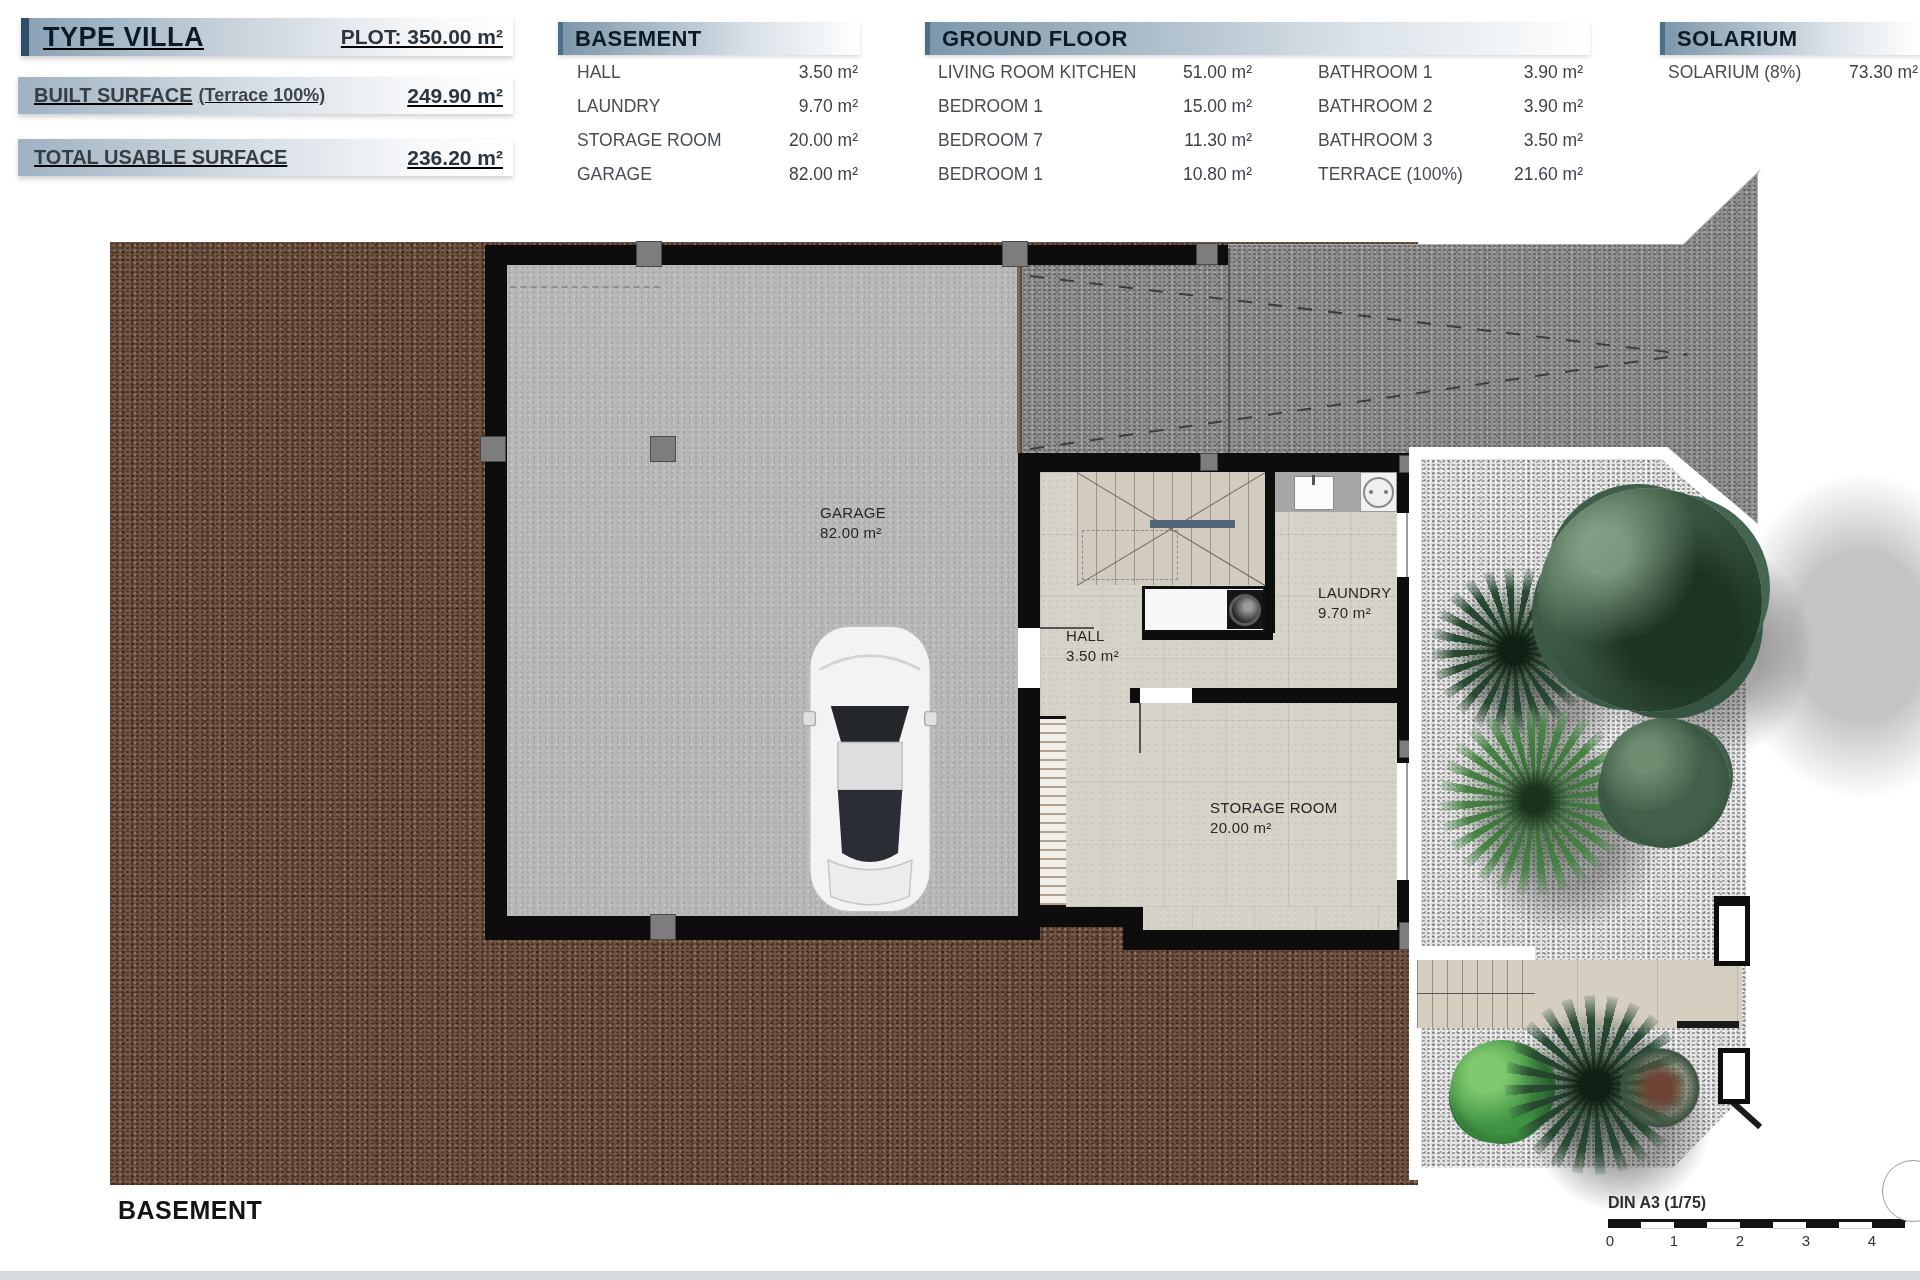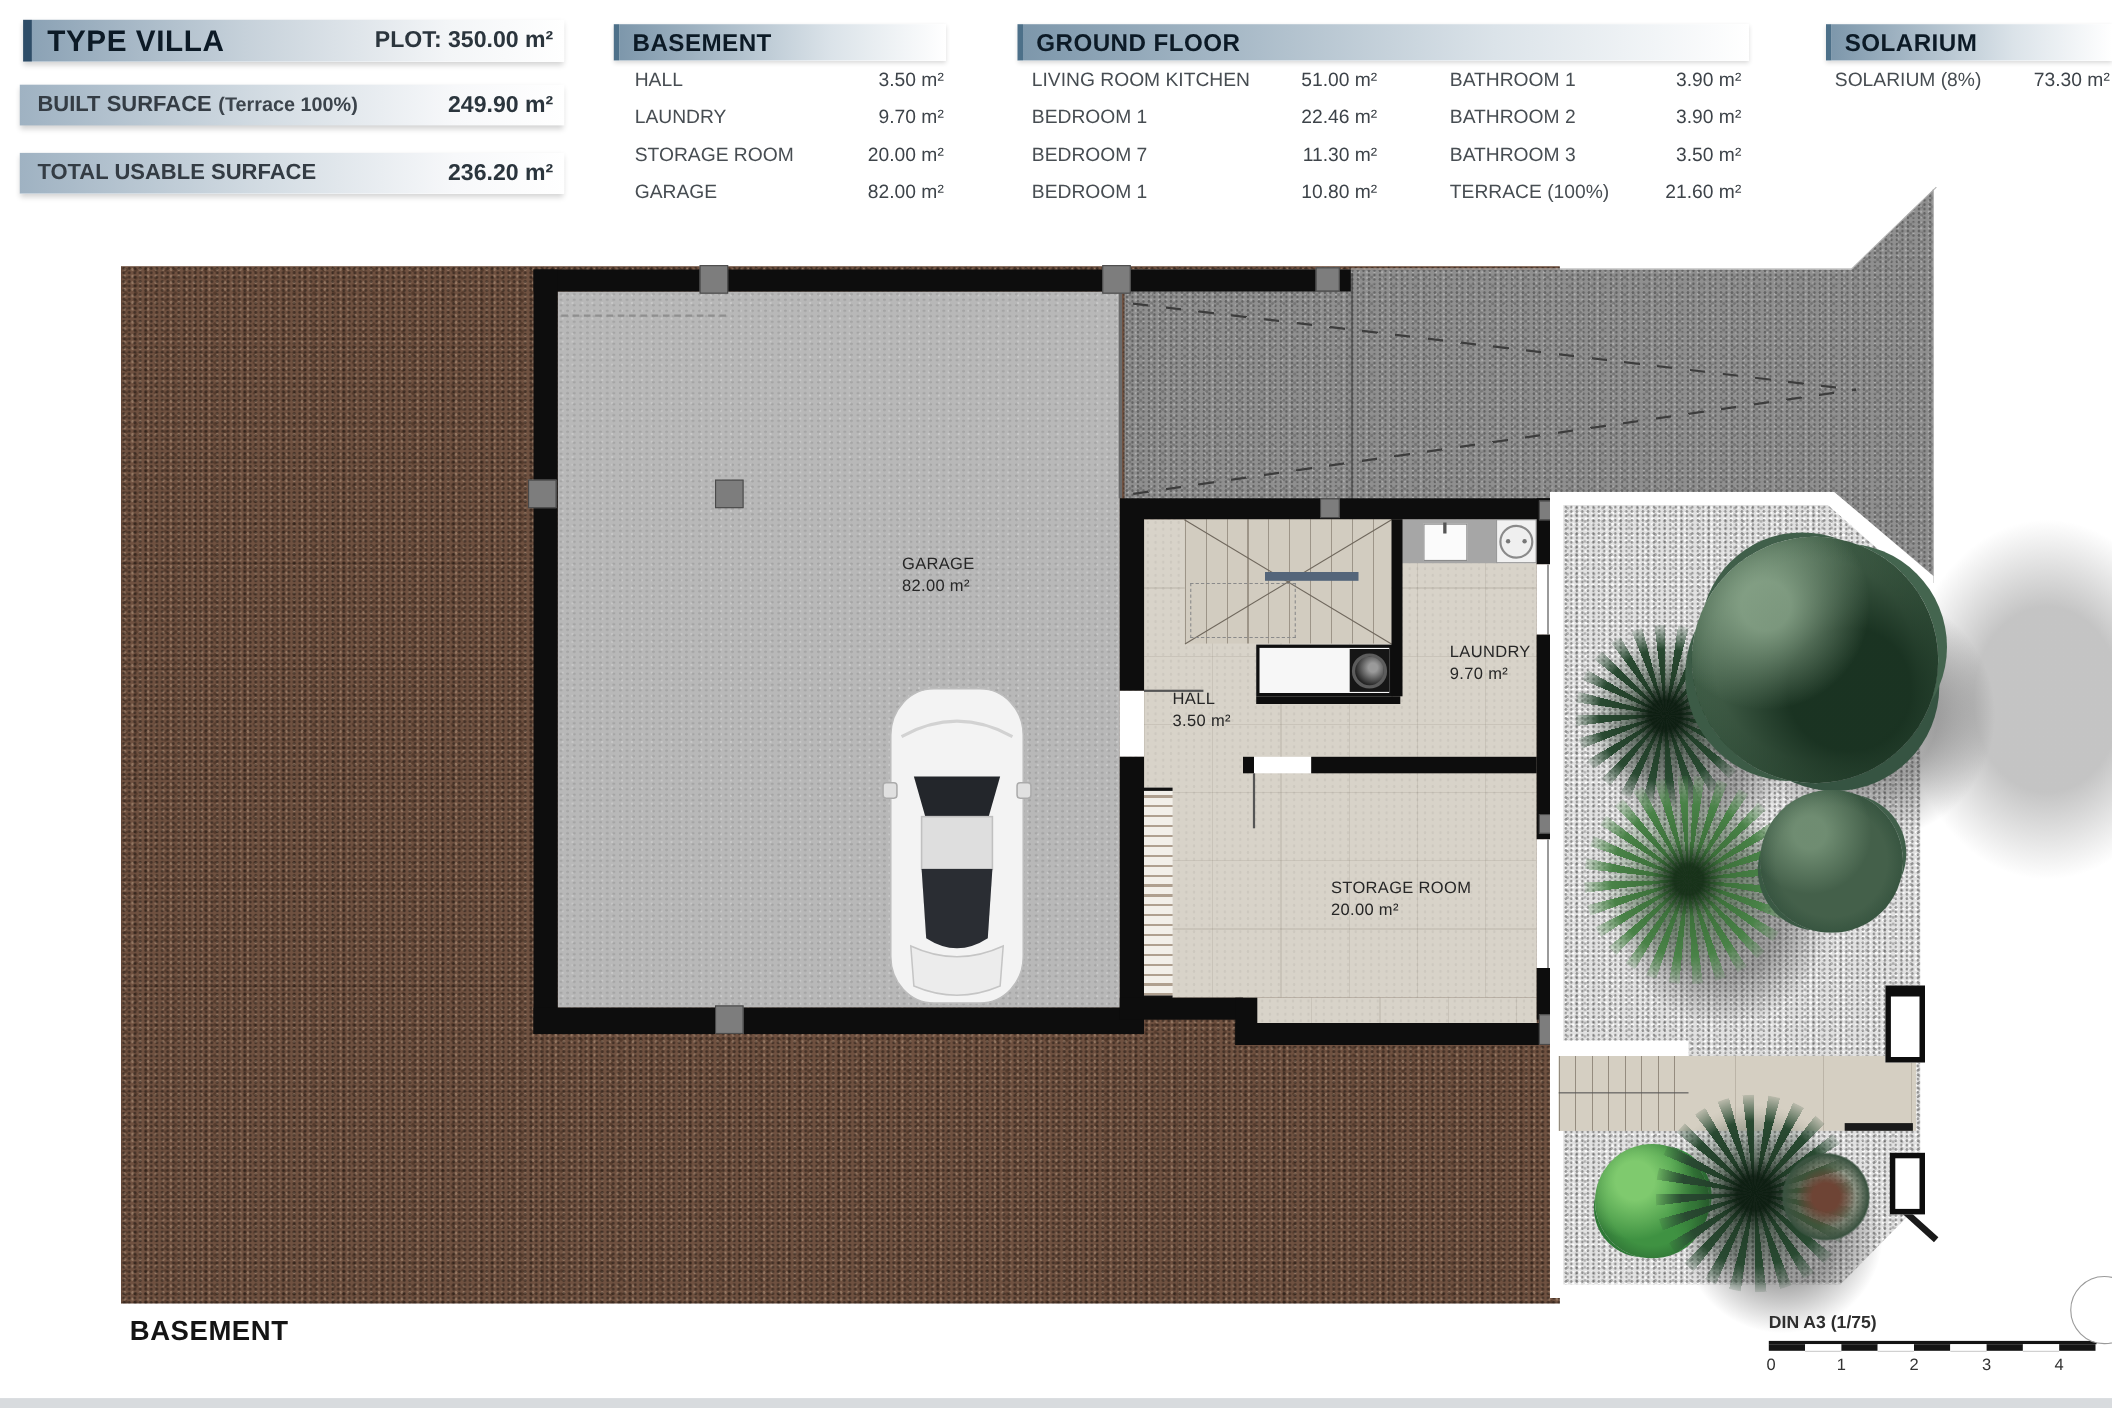--- a/index.html
+++ b/index.html
@@ -2,21 +2,21 @@
 <html><head>
 <meta charset="utf-8">
 <style>
   html,body{margin:0;padding:0;background:#fff;}
   #stage{position:relative;width:1920px;height:1280px;overflow:hidden;background:#ffffff;
          font-family:"Liberation Sans", sans-serif; -webkit-font-smoothing:antialiased;}
   .abs{position:absolute;box-sizing:border-box;}
 
   
   .grad-bar{background:linear-gradient(90deg,#8ba2b5 0%,#c6d1da 40%,#f3f5f7 78%,#ffffff 100%);
-            box-shadow:0 3px 5px rgba(0,0,0,.18);display:flex;align-items:center;}
+            box-shadow:0 3px 5px rgba(0,0,0,.18);display:flex;align-items:center;text-decoration:underline;}
   .grad-bar.light{background:linear-gradient(90deg,#9fb2c2 0%,#d3dce3 45%,#f7f8fa 80%,#ffffff 100%);}
   .hdr-title{font-weight:700;color:#0c1a26;letter-spacing:.5px;}
   .hdr-val{margin-left:auto;font-weight:600;color:#2b353d;}
   .tbl-hdr{background:linear-gradient(90deg,#7d97ab 0%,#dbe3e9 65%,#ffffff 100%);
            border-left:5px solid #4d7089;box-shadow:0 2px 4px rgba(0,0,0,.15);
            font-weight:700;color:#0c1a26;font-size:22px;line-height:33px;padding-left:12px;letter-spacing:.4px;}
   .tbl-row{display:flex;justify-content:space-between;height:24px;margin-bottom:10px;
            font-size:17.5px;color:#474d52;}
   .tbl-row .v{color:#3d4349;}
 
@@ -302,21 +302,21 @@
   </div>
 
   <div class="abs tbl-hdr" style="left:925px;top:22px;width:665px;height:33px;">GROUND FLOOR</div>
   <div class="abs" style="left:938px;top:62px;width:314px;">
     <div class="tbl-row">
       <span>LIVING ROOM KITCHEN</span>
         <span class="v">51.00 m²</span>
       </div>
     <div class="tbl-row">
       <span>BEDROOM 1</span>
-        <span class="v">22.46 m²</span>
+        <span class="v">15.00 m²</span>
       </div>
     <div class="tbl-row">
       <span>BEDROOM 7</span>
         <span class="v">11.30 m²</span>
       </div>
     <div class="tbl-row">
       <span>BEDROOM 1</span>
         <span class="v">10.80 m²</span>
       </div>
   </div>

